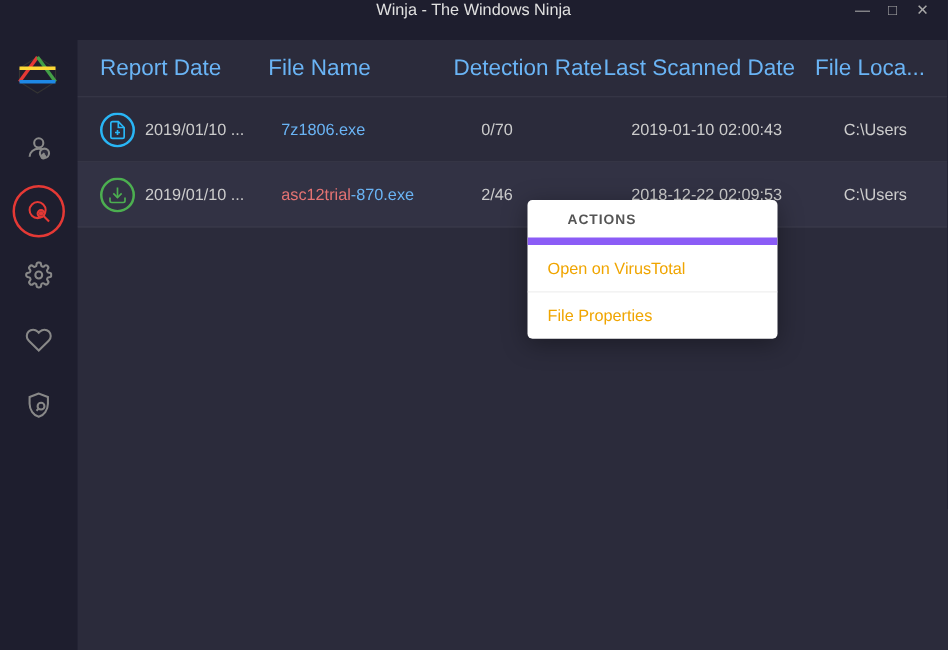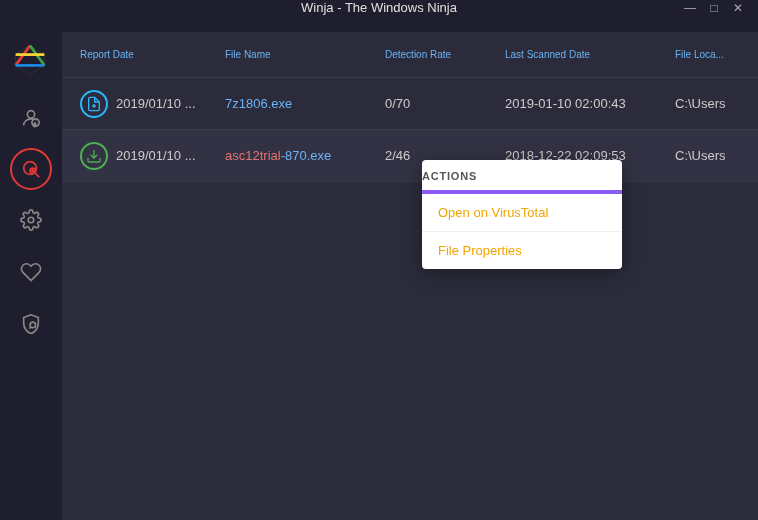--- a/index.html
+++ b/index.html
@@ -106,21 +106,21 @@
     .table-header {
       display: flex;
       align-items: center;
       height: 46px;
       background: #2b2b3b;
       border-bottom: 1px solid #3a3a4a;
       padding: 0 10px;
       gap: 0;
     }
     .th {
-      font-size: 10px;
+      font-size: 18px;
       font-weight: 500;
       color: #6ab4f5;
       padding: 0 8px;
       white-space: nowrap;
     }
     .th-report { width: 145px; }
     .th-name { width: 160px; }
     .th-detection { width: 120px; }
     .th-lastscanned { width: 170px; }
     .th-fileloc { flex: 1; }
@@ -175,26 +175,26 @@
       left: 360px;
       top: 128px;
       width: 200px;
       background: #fff;
       border-radius: 4px;
       box-shadow: 0 4px 20px rgba(0,0,0,0.35);
       z-index: 100;
       overflow: hidden;
     }
     .context-menu-header {
-      padding: 10px 0 8px;
+      padding: 10px 32px 8px;
       font-size: 11px;
       font-weight: 700;
       color: #555;
       letter-spacing: 0.8px;
-      border-bottom: 4px solid #8b5cf6;
+      border-bottom: 6px solid #8b5cf6;
     }
     .context-menu-item {
       padding: 11px 16px;
       font-size: 13px;
       color: #f0a500;
       cursor: pointer;
       border-bottom: 1px solid #f0f0f0;
     }
     .context-menu-item:last-child { border-bottom: none; }
 

